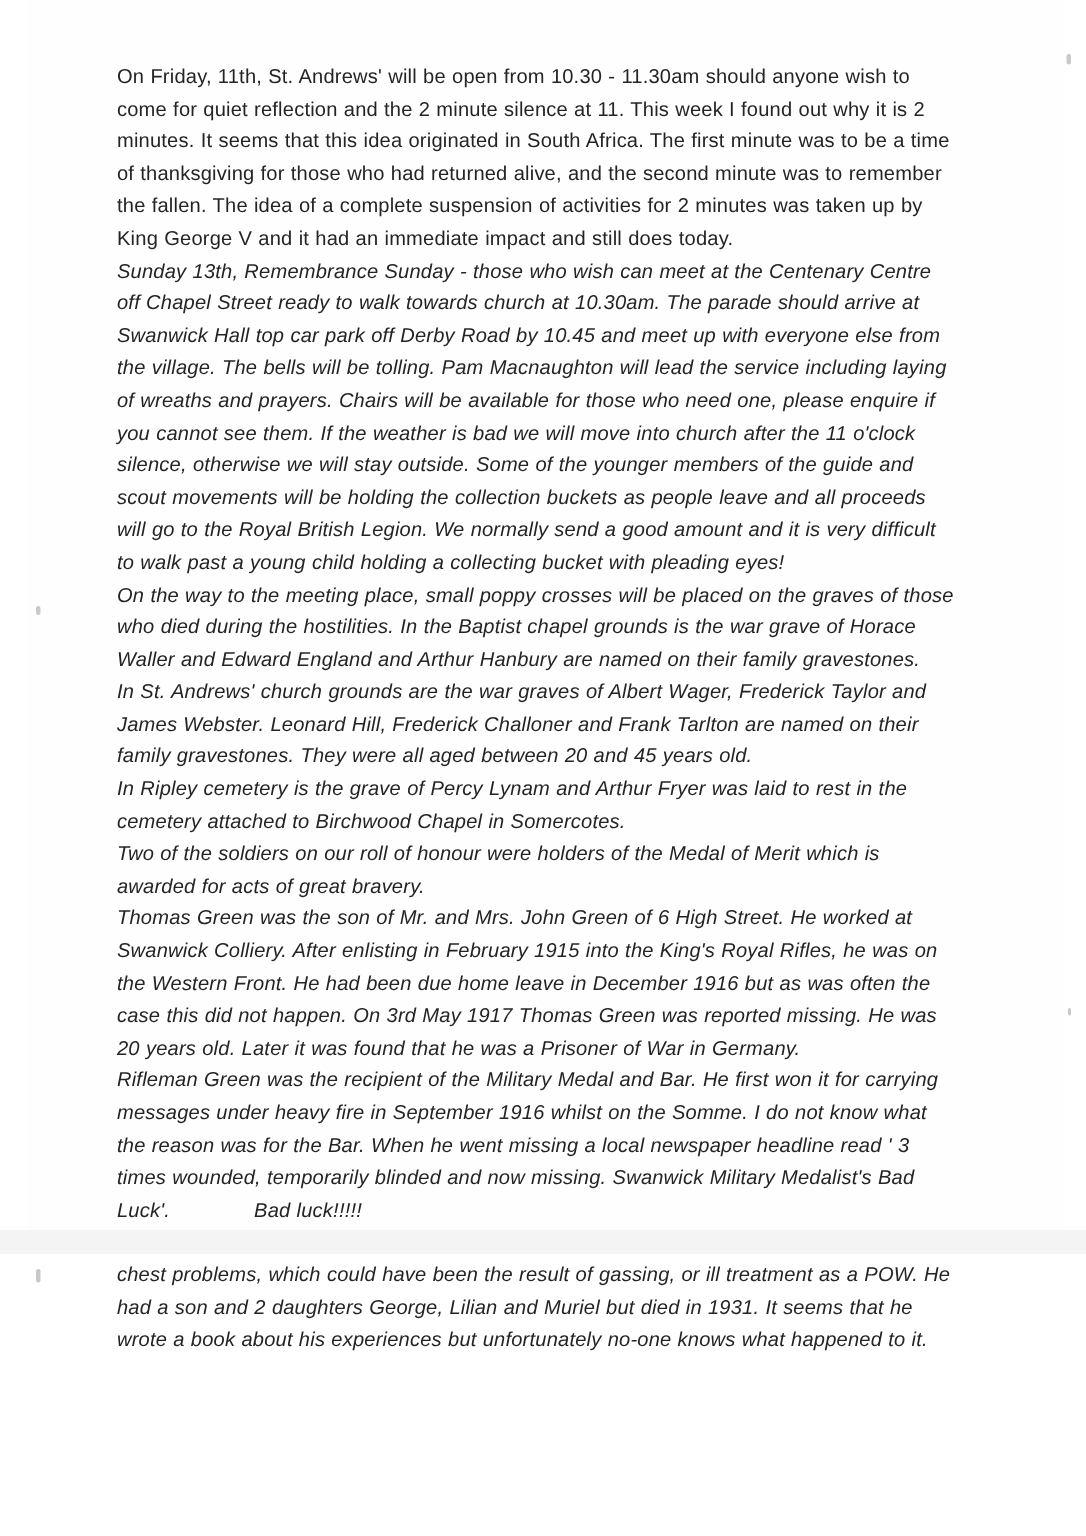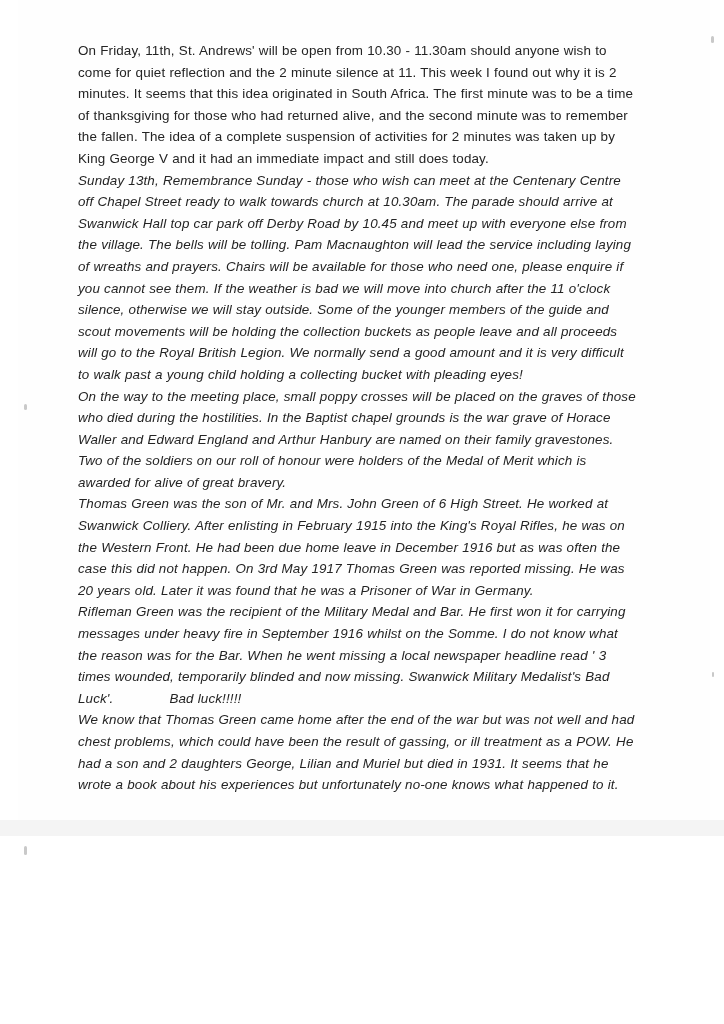--- a/index.html
+++ b/index.html
@@ -104,23 +104,25 @@
   <div class="speck s4"></div>
 
   <div class="content">
 
     <p class="para">On Friday, 11th, St. Andrews' will be open from 10.30 - 11.30am should anyone wish to come for quiet reflection and the 2 minute silence at 11. This week I found out why it is 2 minutes. It seems that this idea originated in South Africa. The first minute was to be a time of thanksgiving for those who had returned alive, and the second minute was to remember the fallen. The idea of a complete suspension of activities for 2 minutes was taken up by King George V and it had an immediate impact and still does today.</p>
 
     <p class="para gap-large">Sunday 13th, Remembrance Sunday - those who wish can meet at the Centenary Centre off Chapel Street ready to walk towards church at 10.30am. The parade should arrive at Swanwick Hall top car park off Derby Road by 10.45 and meet up with everyone else from the village. The bells will be tolling. Pam Macnaughton will lead the service including laying of wreaths and prayers. Chairs will be available for those who need one, please enquire if you cannot see them. If the weather is bad we will move into church after the 11 o'clock silence, otherwise we will stay outside. Some of the younger members of the guide and scout movements will be holding the collection buckets as people leave and all proceeds will go to the Royal British Legion. We normally send a good amount and it is very difficult to walk past a young child holding a collecting bucket with pleading eyes!</p>
 
     <p class="para indent-hang">On the way to the meeting place, small poppy crosses will be placed on the graves of those who died during the hostilities. In the Baptist chapel grounds is the war grave of Horace Waller and Edward England and Arthur Hanbury are named on their family gravestones.</p>
 
+    <p class="para">In St. Andrews' church grounds are the war graves of Albert Wager, Frederick Taylor and James Webster. Leonard Hill, Frederick Challoner and Frank Tarlton are named on their family gravestones. They were all aged between 20 and 45 years old.</p>
 
+    <p class="para">In Ripley cemetery is the grave of Percy Lynam and Arthur Fryer was laid to rest in the cemetery attached to Birchwood Chapel in Somercotes.</p>
 
-    <p class="para">Two of the soldiers on our roll of honour were holders of the Medal of Merit which is awarded for alive of great bravery.</p>
+    <p class="para">Two of the soldiers on our roll of honour were holders of the Medal of Merit which is awarded for acts of great bravery.</p>
 
     <p class="para">Thomas Green was the son of Mr. and Mrs. John Green of 6 High Street. He worked at Swanwick Colliery. After enlisting in February 1915 into the King's Royal Rifles, he was on the Western Front. He had been due home leave in December 1916 but as was often the case this did not happen. On 3rd May 1917 Thomas Green was reported missing. He was 20 years old. Later it was found that he was a Prisoner of War in Germany.</p>
 
     <p class="para"><span>Rifleman Green was the recipient of the Military Medal and Bar. He first won it for carrying messages under heavy fire in September 1916 whilst on the Somme. I do not know what the reason was for the Bar. When he went missing a local newspaper headline read ' 3 times wounded, temporarily blinded and now missing. Swanwick Military Medalist's Bad Luck'.</span><span class="spacer-wide"></span><span>Bad luck!!!!!</span></p>
 
     <p class="para">We know that Thomas Green came home after the end of the war but was not well and had chest problems, which could have been the result of gassing, or ill treatment as a POW. He had a son and 2 daughters George, Lilian and Muriel but died in 1931. It seems that he wrote a book about his experiences but unfortunately no-one knows what happened to it.</p>
 
   </div>
 
   <div class="bottom-rule"></div>

